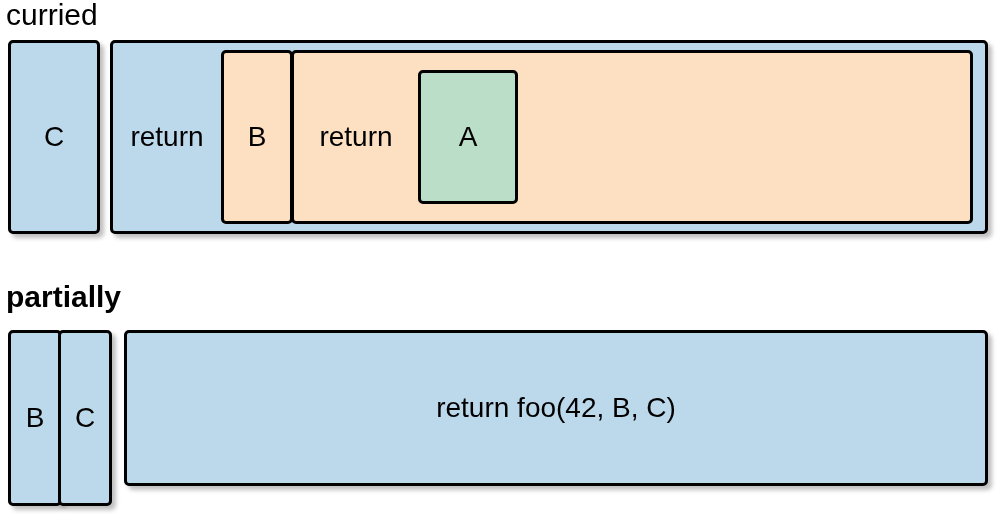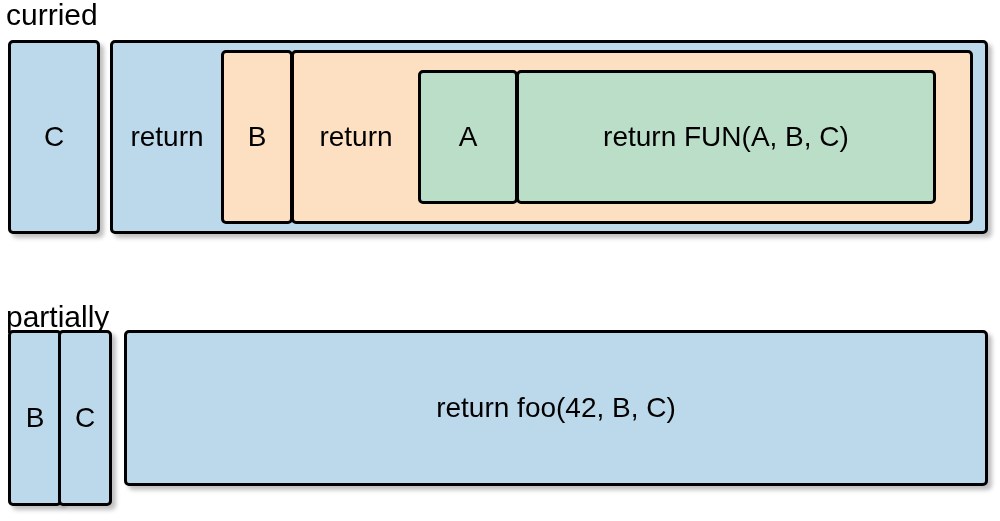--- a/index.html
+++ b/index.html
@@ -56,28 +56,25 @@
   <div class="box peach" style="width:682px; height:174px; margin-left:-2px; box-shadow:none; justify-content:flex-start;">
 
     <div class="slot" style="width:124px; height:100%;">
       <span>return</span>
     </div>
 
     <div class="box green" style="width:100px; height:134px; box-shadow:none;">
       <span>A</span>
     </div>
 
-    <div class="box green" style="width:420px; height:134px; margin-left:-2px; box-shadow:none;">
-      <span>return FUN(A, B, C)</span>
-    </div>
 
   </div>
 </div>
 
-<div class="label" style="left:6px; top:300px;">partially</div>
+<div class="label" style="left:6px; top:280px;font-weight:bold;">partially</div>
 
 <div class="box blue" style="position:absolute; left:8px; top:330px; width:54px; height:176px;">
   <span>B</span>
 </div>
 
 <div class="box blue" style="position:absolute; left:58px; top:330px; width:54px; height:176px;">
   <span>C</span>
 </div>
 
 <div class="box blue" style="position:absolute; left:124px; top:330px; width:864px; height:156px;">

